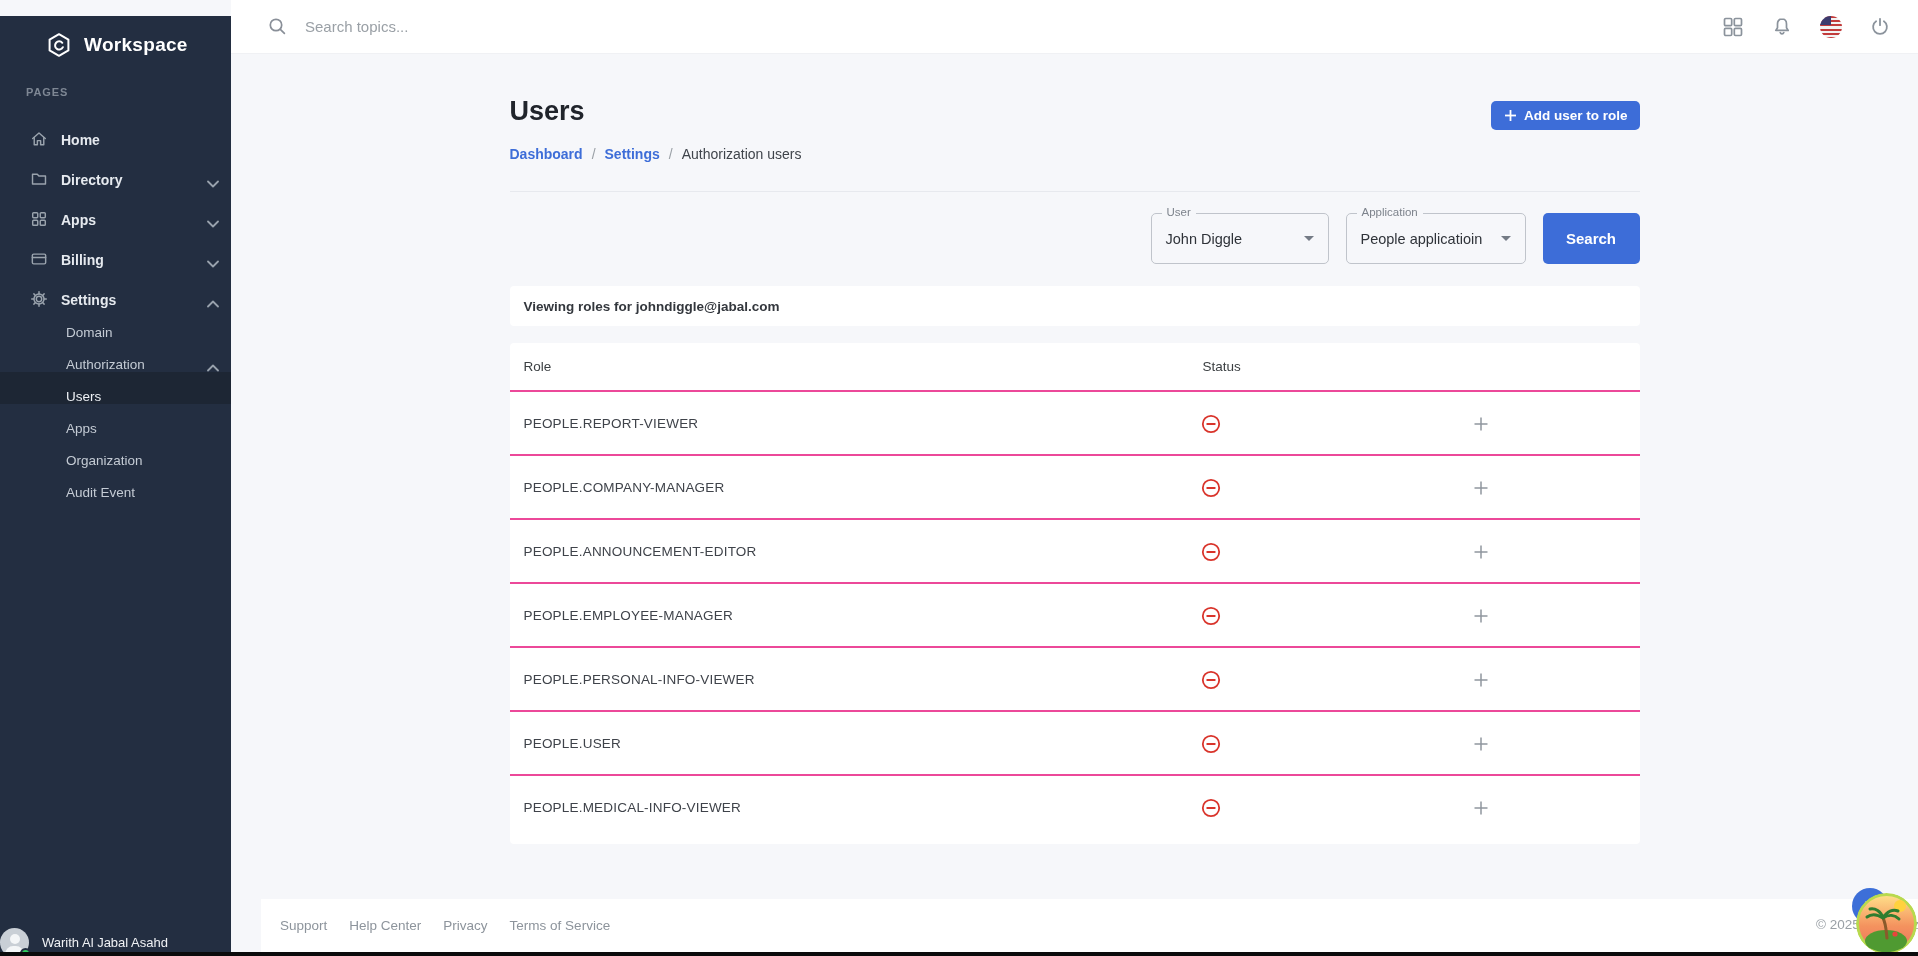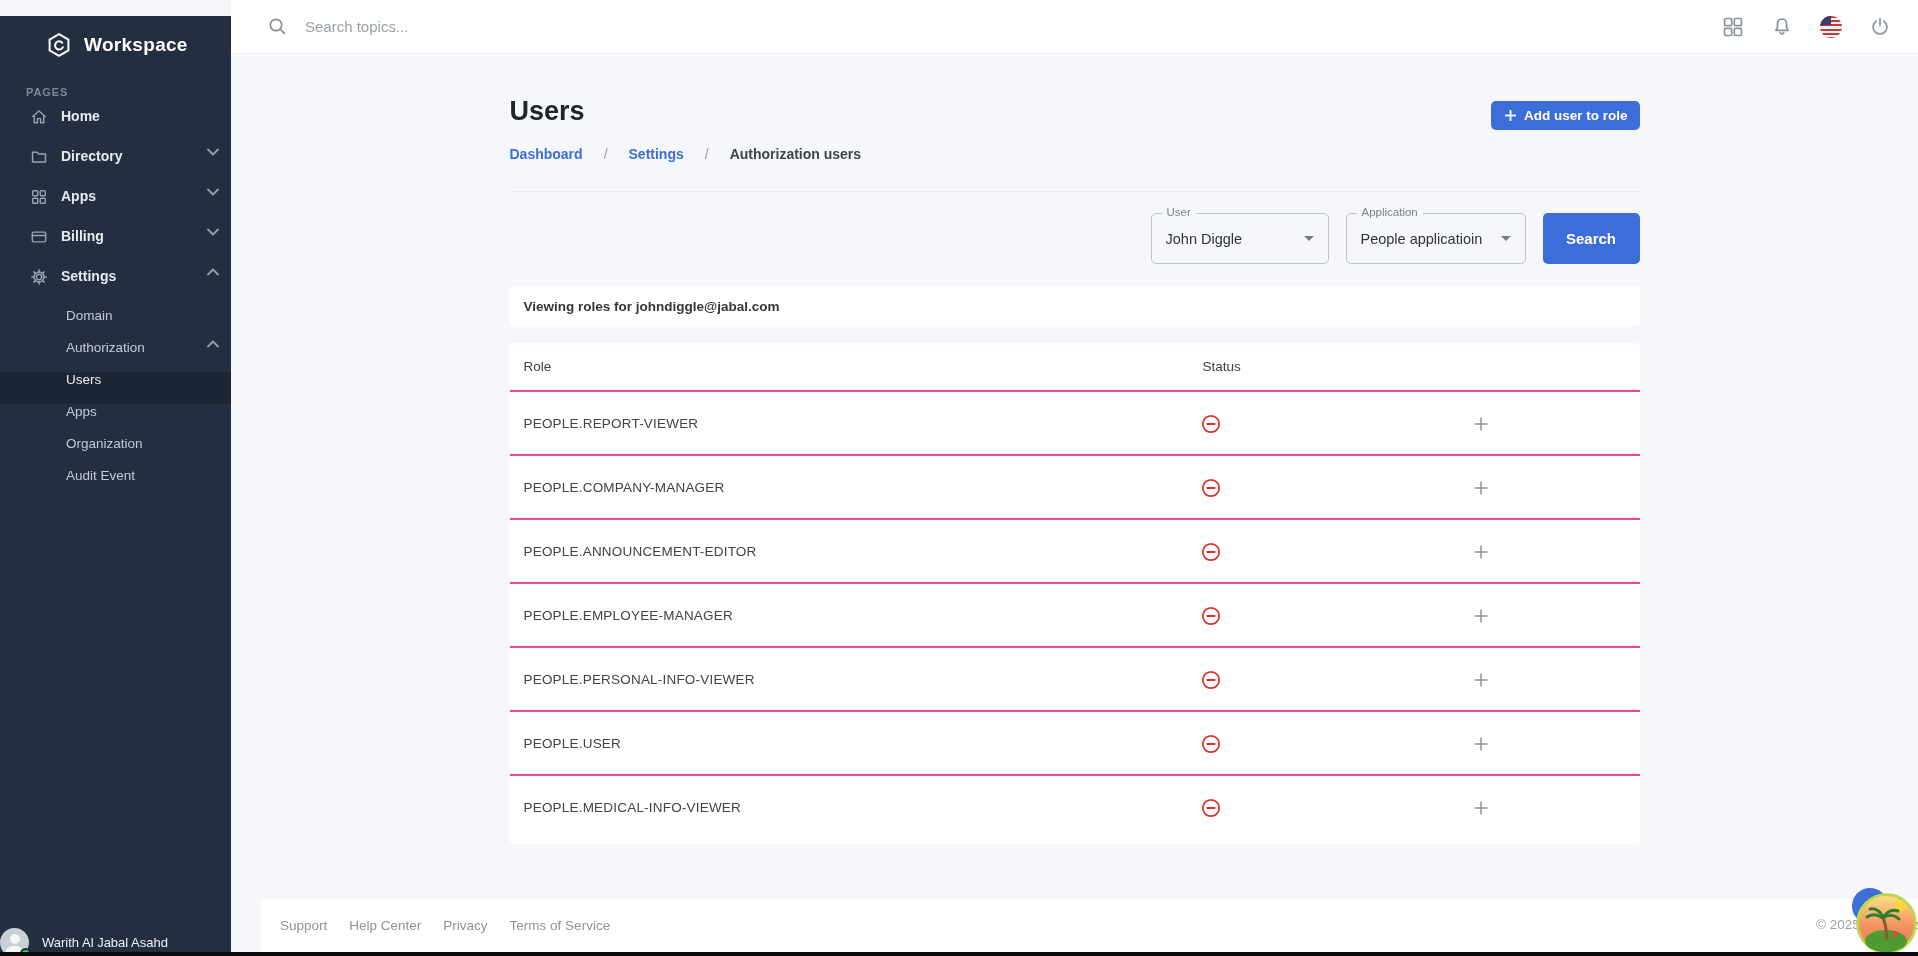--- a/index.html
+++ b/index.html
@@ -8,21 +8,21 @@
     width:1918px; height:956px; position:relative; overflow:hidden;
     background:#f6f7fa;
     font-family:"Liberation Sans","DejaVu Sans",sans-serif;
   }
   
   .sidebar { position:absolute; left:0; top:16px; width:231px; height:956px; background:#232e41; z-index:5; }
   .logo-row { display:flex; align-items:center; gap:12px; padding:16px 0 0 46px; cursor:pointer; }
   .logo-text { color:#fff; font-size:19px; font-weight:700; letter-spacing:.3px; }
   .pages-label { color:#7e8794; font-size:11px; font-weight:700; letter-spacing:.9px; padding:28px 0 0 26px; }
   #side-nav { margin-top:10px; }
-  .nav-item { display:flex; align-items:flex-start; height:40px; padding:0 12px 0 30px; cursor:pointer; }
+  .nav-item { display:flex; align-items:flex-end; height:40px; padding:0 12px 0 30px; cursor:pointer; }
   .nav-ic { width:18px; height:18px; margin-right:13px; display:flex; align-items:center; }
   .nav-label { font-size:14px; font-weight:600; color:#e6eaef; }
   .nav-item.sub { height:32px; padding-left:66px; }
   .nav-item.sub .nav-label { font-size:13.5px; font-weight:400; color:#c4cbd4; }
   .nav-item.active { background:#1d2634; }
   .nav-item.active .nav-label { color:#eef1f5; font-weight:500; }
   .chev { margin-left:auto; display:flex; }
   .user-block { position:absolute; left:0; bottom:4px; width:231px; height:52px; display:flex; align-items:center; gap:13px; cursor:pointer; }
   .avatar { width:29px; height:29px; border-radius:50%; background:#c9cfd6; position:relative; flex:0 0 auto; }
   .avatar-mask { position:absolute; inset:0; border-radius:50%; overflow:hidden; }
@@ -39,24 +39,24 @@
   .icon-btn { width:24px; height:24px; display:flex; align-items:center; justify-content:center; cursor:pointer; }
   .flag { width:22px; height:22px; border-radius:50%; position:relative; overflow:hidden;
           background:repeating-linear-gradient(180deg,#c23b3b 0 2.1px,#f3f3f3 2.1px 4.2px); }
   .flag .canton { position:absolute; left:0; top:0; width:11px; height:9px; background:#3c3b6e; }
   
   .main { position:absolute; left:231px; top:54px; width:1687px; height:845px; background:#f6f7fa; }
   .content { width:1130px; margin:0 auto; position:relative; }
   .title-row { display:flex; justify-content:space-between; margin-top:0; padding-top:42px; }
   .page-title { font-size:27px; font-weight:700; color:#20242b; margin:0; line-height:30px; }
   .add-btn { height:29px; background:#3d6dd8; color:#fff; border:none; border-radius:5px; display:flex; align-items:center; gap:6px; padding:0 12px; font-size:13.5px; font-weight:600; margin-top:5px; cursor:pointer; font-family:Liberation Sans, sans-serif; }
-  .breadcrumb { margin-top:16px; font-size:14px; display:flex; gap:21px; align-items:center; }
+  .breadcrumb { margin-top:16px; font-size:14px; display:flex; gap:9px; align-items:center; }
   .crumb-link { color:#3d6dd8; font-weight:600; cursor:pointer; text-decoration:none; }
   .crumb-sep { color:#9aa0a6; }
-  .crumb-current { color:#3f444b; font-weight:700; }
+  .crumb-current { color:#3f444b; font-weight:400; }
   .divider { height:1px; background:#e7e9ee; margin-top:29px; }
   .filter-row { display:flex; justify-content:flex-end; gap:17px; margin-top:21px; height:51px; }
   .select { position:relative; width:178px; height:51px; border:1px solid #c0c4cb; border-radius:5px; display:flex; align-items:center; padding:0 14px; cursor:pointer; }
   .select.app { width:180px; }
   .flabel { position:absolute; top:-8px; left:10px; background:#f6f7fa; padding:0 5px; font-size:11.5px; color:#7d838c; }
   .select .value { font-size:14.5px; color:#2f3339; }
   .select .arrow { margin-left:auto; width:0; height:0; border-left:5px solid transparent; border-right:5px solid transparent; border-top:5.5px solid #747b85; }
   .search-btn { width:97px; height:51px; background:#3d6dd8; color:#fff; border:none; border-radius:5px; font-size:15px; font-weight:600; cursor:pointer; font-family:inherit; }
   .card { background:#fff; border-radius:4px; }
   .viewing-card { margin-top:22px; height:40px; display:flex; align-items:center; padding-left:14px; font-size:13.5px; font-weight:700; color:#33373d; }

